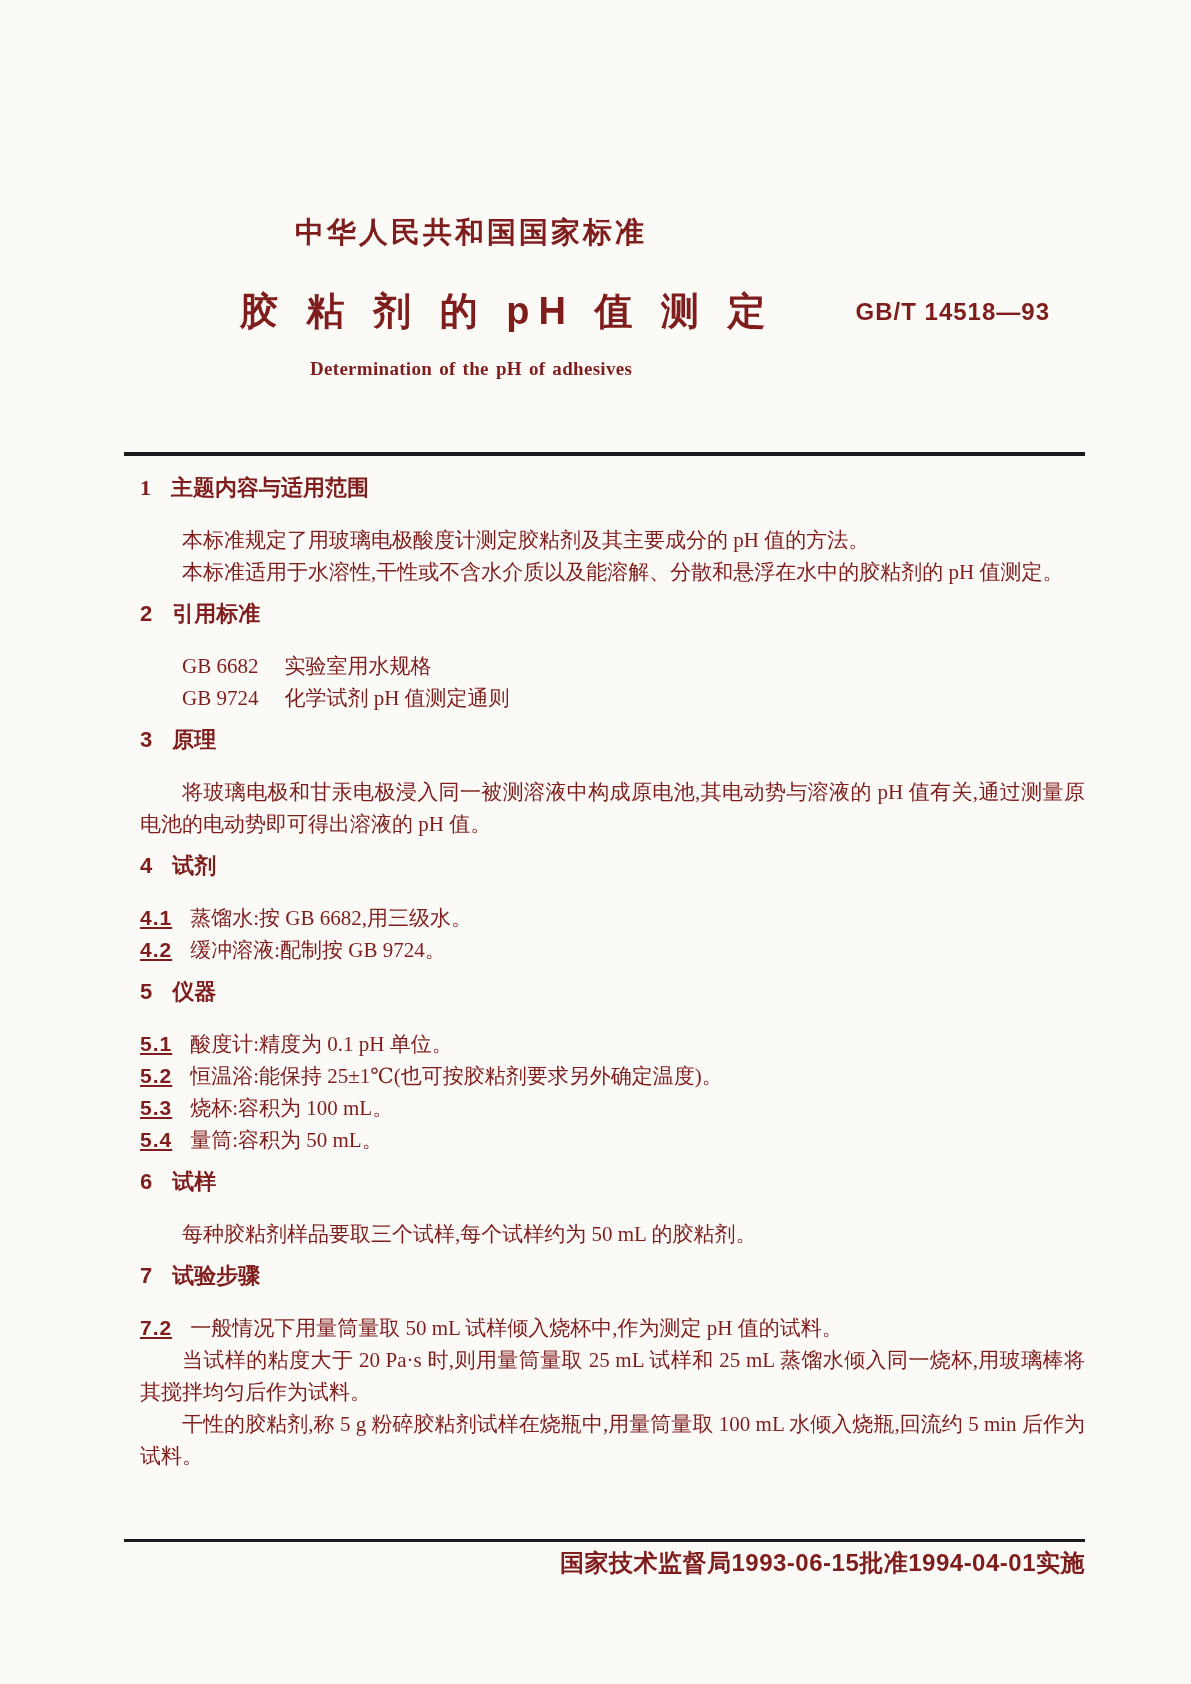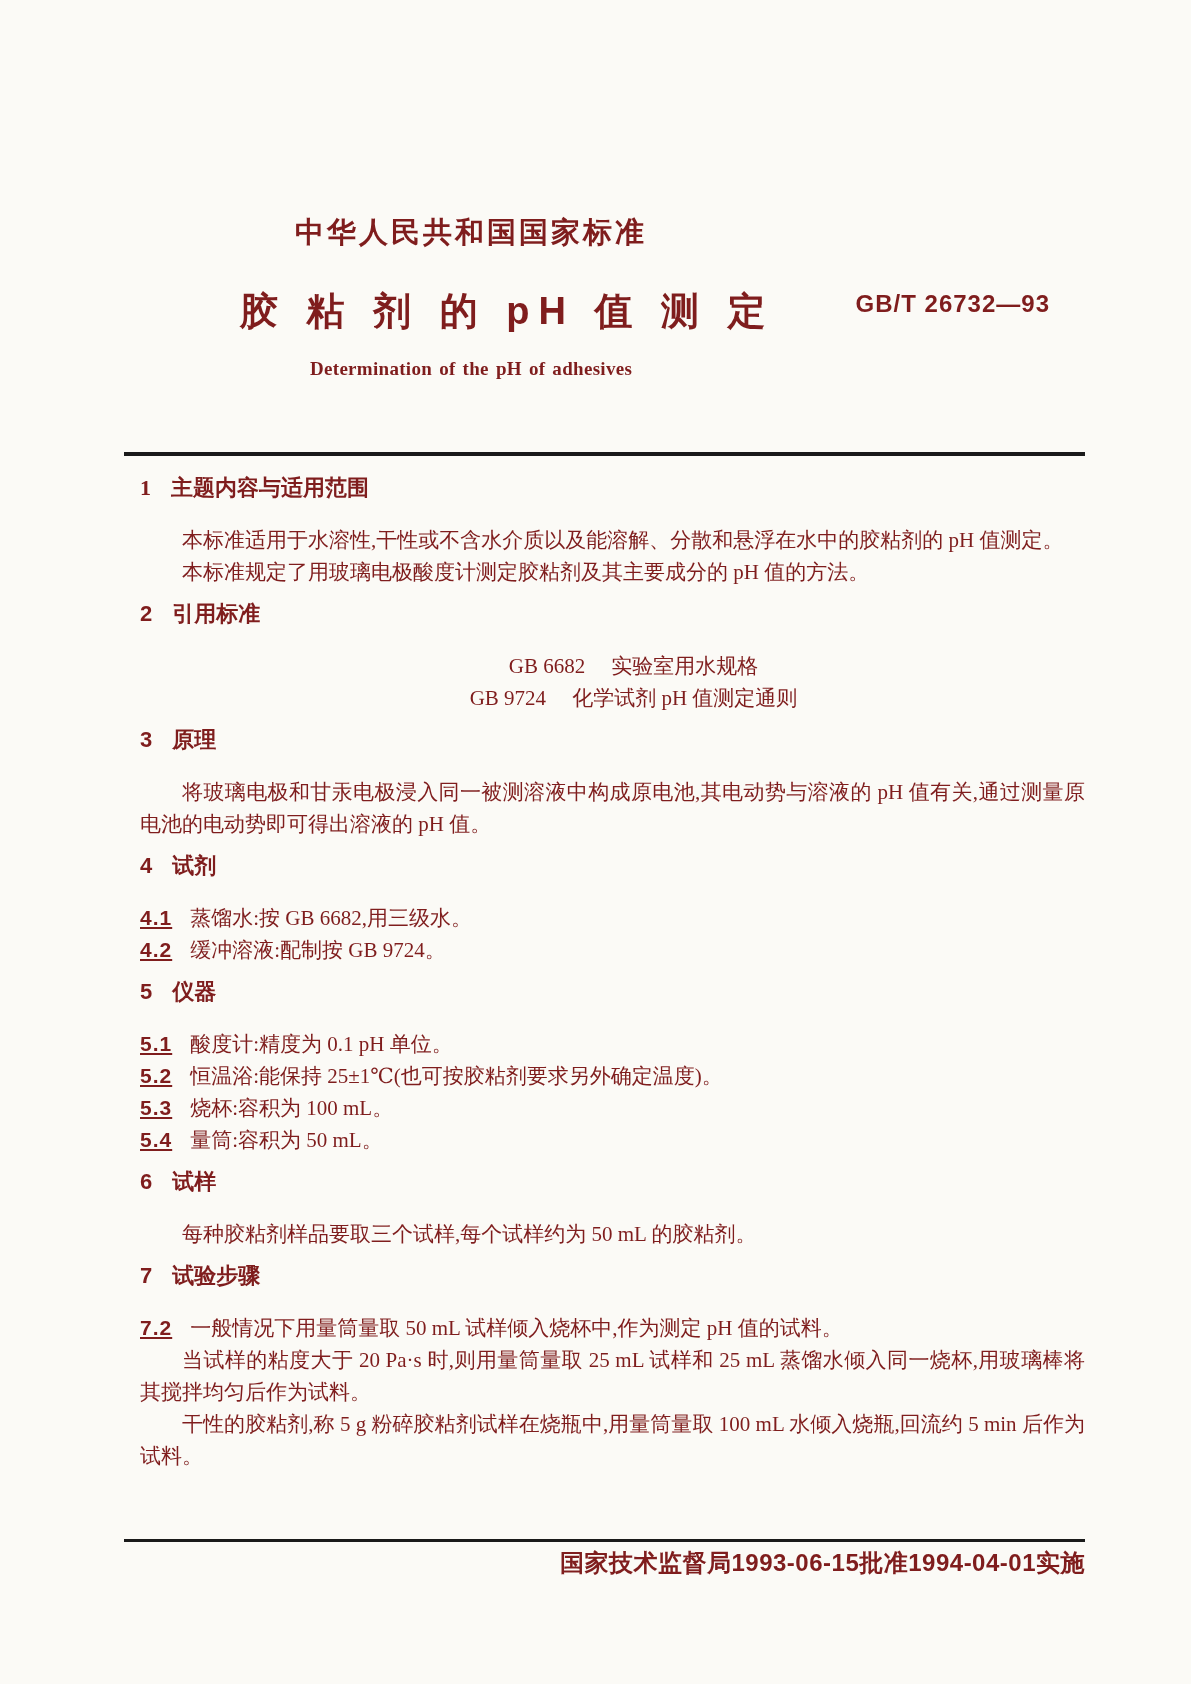--- a/index.html
+++ b/index.html
@@ -13,21 +13,21 @@
   }
   .content { position: absolute; left: 140px; top: 0; width: 945px; }
 
   
   .org-title {
     margin: 196px 0 0 155px;
     font: bold 29px/1.05 "Liberation Sans", "DejaVu Sans", sans-serif;
     letter-spacing: 3px;
   }
   .title-row {
-    display: flex; 
+    display: flex; align-items: center;
     margin-top: 44px;
   }
   .title-cn {
     margin-left: 100px;
     font: bold 38px/1.1 "Liberation Sans", "DejaVu Sans", sans-serif;
     letter-spacing: 9px; white-space: nowrap;
   }
   .std-no {
     margin-left: auto; margin-right: 35px;
     font: bold 24px/1.1 "Liberation Sans", "DejaVu Sans", sans-serif;
@@ -46,21 +46,21 @@
   
   .sec-h {
     margin: 15px 0 25px 0;
     font: bold 22px/22px "Liberation Sans", "DejaVu Sans", sans-serif;
   }
   section:first-of-type .sec-h { margin-top: 21px; font-family: Liberation Serif, serif; }
   .sec-no { display: inline-block; margin-right: 20px; }
 
   p { margin: 0; font: 21px/32px "Liberation Serif", "DejaVu Serif", serif; text-align: justify; }
   .indent { text-indent: 2em; }
-  .ref-line { text-indent: 2em; text-align: center; }
+  .ref-line { text-indent: 2em; text-align: left; }
   .ref-code { margin-right: 26px; }
   .clause-no {
     font: bold 21px/32px "Liberation Sans", "DejaVu Sans", sans-serif;
     letter-spacing: 1px; margin-right: 18px; text-decoration: underline;
   }
 
   
   .footer { position: absolute; left: 140px; top: 1518px; width: 945px; }
   .footer-rule { height: 3px; background: #1a1a1a; margin-left: -16px; }
   .footer-row {
@@ -71,31 +71,31 @@
 </style>
 </head>
 <body>
 
 <div class="page">
   <div class="content">
 
     <div class="org-title">中华人民共和国国家标准</div>
     <div class="title-row">
       <div class="title-cn">胶 粘 剂 的 pH 值 测 定</div>
-      <div class="std-no">GB/T 26732—93</div>
+      <div class="std-no">GB/T 14518—93</div>
     </div>
     <div class="title-en">Determination of the pH of adhesives</div>
     <div class="rule-top"></div>
 
     <section>
       <h2 class="sec-h">
         <span class="sec-no">1</span><span>主题内容与适用范围</span>
       </h2>
+      <p class="indent">本标准规定了用玻璃电极酸度计测定胶粘剂及其主要成分的 pH 值的方法。</p>
       <p class="indent">本标准适用于水溶性,干性或不含水介质以及能溶解、分散和悬浮在水中的胶粘剂的 pH 值测定。</p>
-      <p class="indent">本标准规定了用玻璃电极酸度计测定胶粘剂及其主要成分的 pH 值的方法。</p>
     </section>
 
     <section>
       <h2 class="sec-h">
         <span class="sec-no">2</span><span>引用标准</span>
       </h2>
       <p class="ref-line">
         <span class="ref-code">GB 6682</span><span>实验室用水规格</span>
       </p>
       <p class="ref-line">

